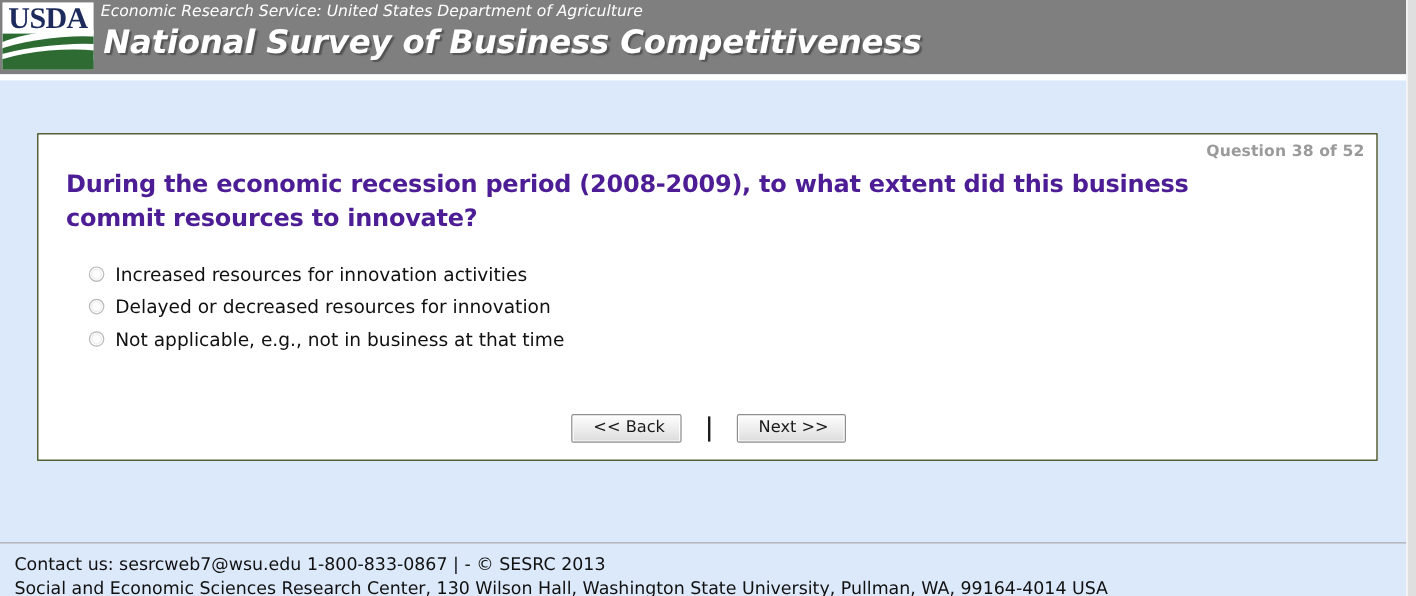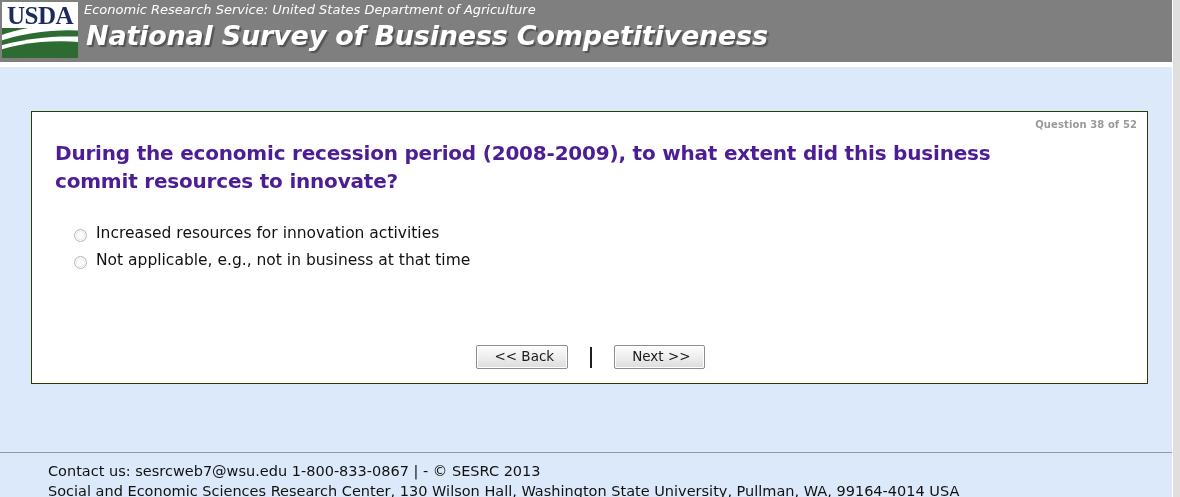--- a/index.html
+++ b/index.html
@@ -134,21 +134,21 @@
     left: 31px; top: 44px;
     width: 1117px;
     height: 273px;
     background: #ffffff;
     border: 1px solid #2d3a04;
   }
 
   #question-counter {
     position: absolute;
     right: 10px; top: 7px;
-    font-size: 10px;
+    font-size: 13px;
     font-weight: bold;
     color: #9a9a9a;
     letter-spacing: 0.1px;
   }
 
   #question-text {
     position: absolute;
     left: 23px; top: 27px;
     width: 990px;
     font-size: 20px;
@@ -158,21 +158,21 @@
     letter-spacing: -0.2px;
   }
 
   #options {
     position: absolute;
     left: 42px; top: 103px;
     width: 900px;
   }
   .option-row {
     display: flex;
-    align-items: flex-end;
+    align-items: center;
     height: 27px;
   }
   .radio {
     width: 13px; height: 13px;
     border-radius: 50%;
     background: radial-gradient(circle at 50% 50%, #fdfdfd 0%, #fdfdfd 38%, #e3e3e3 60%, #d2d2d2 100%);
     border: 1px solid #b9b9b9;
     flex: 0 0 auto;
     margin-right: 9px;
     box-shadow: inset 0 0 0 1px #ffffff;
@@ -224,21 +224,20 @@
     width: 1172px;
     height: 44px;
     background: #dce9fa;
     padding: 8px 0 0 12px;
   }
   #footer div {
     font-size: 14.5px;
     color: #111111;
     line-height: 20px;
     white-space: nowrap;
-    margin-left: 36px;
   }
 </style>
 </head>
 <body>
 
 <div id="page">
 
   <div id="header">
 
     <div id="usda-logo">
@@ -262,20 +261,24 @@
 
       <div id="question-text">During the economic recession period (2008-2009), to what extent did this business commit resources to innovate?</div>
 
       <div id="options">
         <label class="option-row">
           <span class="radio"></span>
           <span class="option-label">Increased resources for innovation activities</span>
         </label>
         <label class="option-row">
           <span class="radio"></span>
+          <span class="option-label">Delayed or decreased resources for innovation</span>
+        </label>
+        <label class="option-row">
+          <span class="radio"></span>
           <span class="option-label">Not applicable, e.g., not in business at that time</span>
         </label>
       </div>
 
       <div id="nav-bar">
         <button class="nav-btn">&lt;&lt; Back</button>
         <div id="nav-divider"></div>
         <button class="nav-btn">Next &gt;&gt;</button>
       </div>
 

